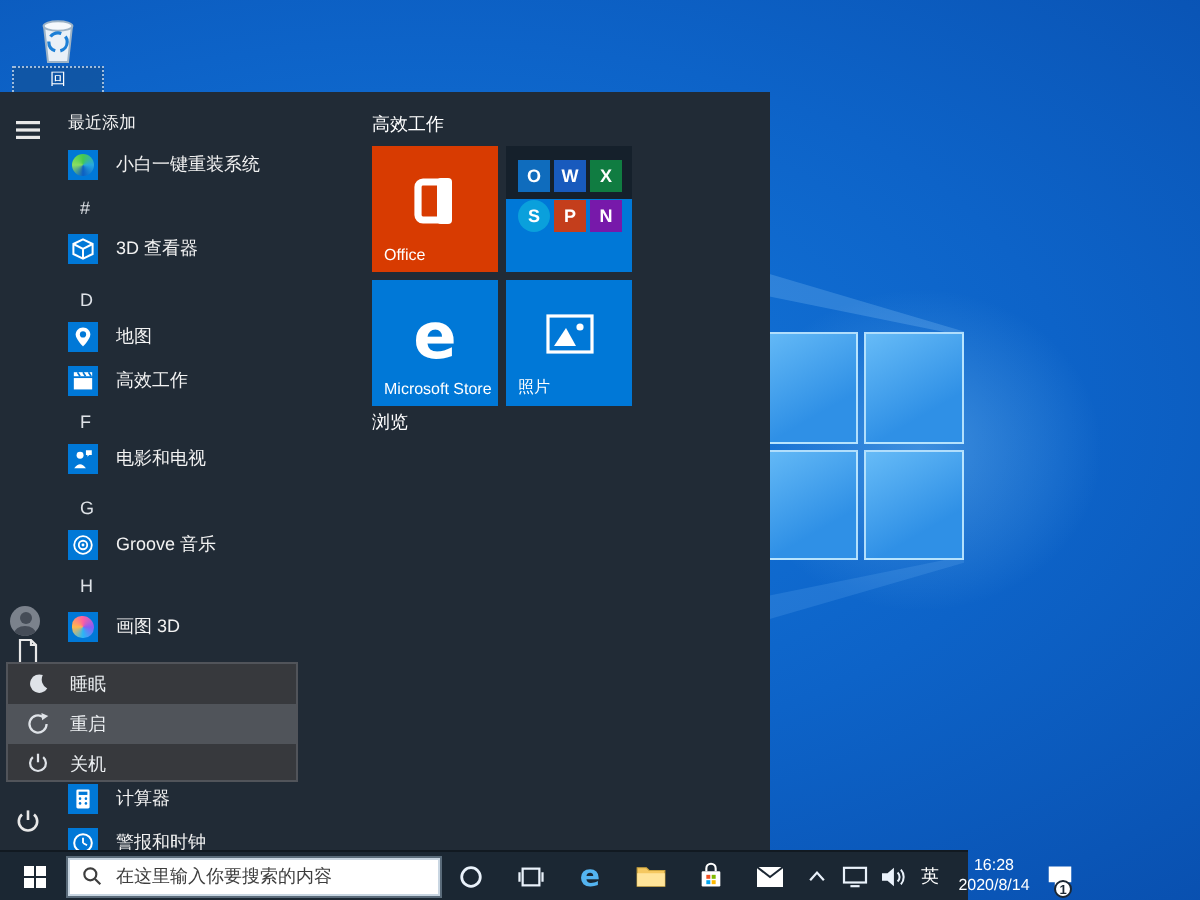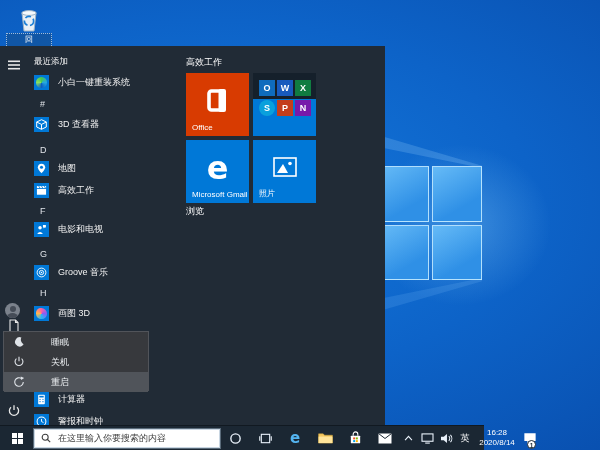--- a/index.html
+++ b/index.html
@@ -53,21 +53,21 @@
   .tile-center{position:absolute;inset:0;display:flex;align-items:center;justify-content:center;}
   .edge-e{font-size:32px;font-weight:bold;color:#fff;font-family:"DejaVu Sans",sans-serif;line-height:1;margin-top:-8px;}
   .folder-tile{background:linear-gradient(180deg,#15202b 0%,#15202b 42%,#0078d7 42%,#0078d7 100%);}
   .mini{position:absolute;width:16px;height:16px;color:#fff;font-size:9px;font-weight:bold;
     display:flex;align-items:center;justify-content:center;}
   .mail-msg{position:absolute;left:7px;top:24px;font-size:7.5px;color:#fff;white-space:nowrap;}
 
   
   .popup{position:absolute;left:3px;top:285px;width:146px;height:60px;background:#37393d;
     border:1px solid #51545a;z-index:9;}
-  .popup-row{position:relative;height:20px;display:flex;align-items:center;gap:26px;padding-left:9px;}
+  .popup-row{position:relative;height:20px;display:flex;align-items:center;gap:10px;padding-left:9px;}
   .popup-row.hl{background:#50545a;}
   .popup-row .lbl{font-size:9px;color:#eceff2;}
 
   
   .taskbar{position:absolute;left:0;bottom:0;width:484px;height:25px;background:#1b2733;
     display:flex;align-items:center;z-index:20;border-top:1px solid rgba(0,0,0,.35);}
   .tb-btn{width:30px;height:25px;display:flex;align-items:center;justify-content:center;flex:0 0 auto;}
   .startflag{display:grid;grid-template-columns:5px 5px;grid-template-rows:5px 5px;gap:1px;}
   .startflag span{background:#fff;}
   .searchbox{width:186px;height:19px;background:#fff;border:1px solid #c9d6e2;outline:1px solid #5a6b7a;
@@ -252,21 +252,21 @@
       <span class="mini" style="left:6px;top:27px;background:#0aa0dc;border-radius:50%;">S</span>
       <span class="mini" style="left:24px;top:27px;background:#c43e1c;">P</span>
       <span class="mini" style="left:42px;top:27px;background:#7719aa;">N</span>
     </div>
 
 
     <div class="tile" style="left:186px;top:94px;background:#0078d7;">
       <div class="tile-center">
         <span class="edge-e">e</span>
       </div>
-      <span class="tile-label">Microsoft Gmail</span>
+      <span class="tile-label">Microsoft Store</span>
     </div>
 
     <div class="tile" style="left:253px;top:94px;background:#0078d7;">
       <div class="tile-center" style="padding-bottom:10px;">
         <svg width="24" height="20" viewBox="0 0 24 20">
             <rect x="1" y="1" width="22" height="18" fill="none" stroke="#fff" stroke-width="1.6"></rect>
             <polygon points="4,16 10,7 15,16" fill="#fff"></polygon>
             <circle cx="17" cy="6.5" r="1.8" fill="#fff"></circle>
           </svg>
       </div>
@@ -276,33 +276,33 @@
     <div class="grp-hdr" style="left:186px;top:159px;">浏览</div>
 
 
     <div class="popup">
       <div class="popup-row">
         <svg width="12" height="12" viewBox="0 0 14 14">
           <path d="M9.8 1.8 A5.4 5.4 0 1 0 12.4 9.6 A5.8 5.8 0 0 1 9.8 1.8 Z" fill="#dfe3e8"></path>
         </svg>
         <span class="lbl">睡眠</span>
       </div>
+      <div class="popup-row hl">
+        <svg width="12" height="12" viewBox="0 0 14 14">
+          <path d="M12 7 a5 5 0 1 1 -2 -4" stroke="#dfe3e8" stroke-width="1.3" fill="none"></path>
+          <polygon points="9,0.6 13,2.4 9.4,4.8" fill="#dfe3e8"></polygon>
+        </svg>
+        <span class="lbl">重启</span>
+      </div>
       <div class="popup-row">
         <svg width="12" height="12" viewBox="0 0 14 14">
           <path d="M7 1 V6" stroke="#dfe3e8" stroke-width="1.3" fill="none"></path>
           <path d="M4 3 a4.6 4.6 0 1 0 6 0" stroke="#dfe3e8" stroke-width="1.3" fill="none"></path>
         </svg>
         <span class="lbl">关机</span>
-      </div>
-      <div class="popup-row hl">
-        <svg width="12" height="12" viewBox="0 0 14 14">
-          <path d="M12 7 a5 5 0 1 1 -2 -4" stroke="#dfe3e8" stroke-width="1.3" fill="none"></path>
-          <polygon points="9,0.6 13,2.4 9.4,4.8" fill="#dfe3e8"></polygon>
-        </svg>
-        <span class="lbl">重启</span>
       </div>
     </div>
 
   </div>
 
   <div class="taskbar">
 
     <div class="tb-btn" style="width:34px;">
       <span class="startflag">
           <span></span>

